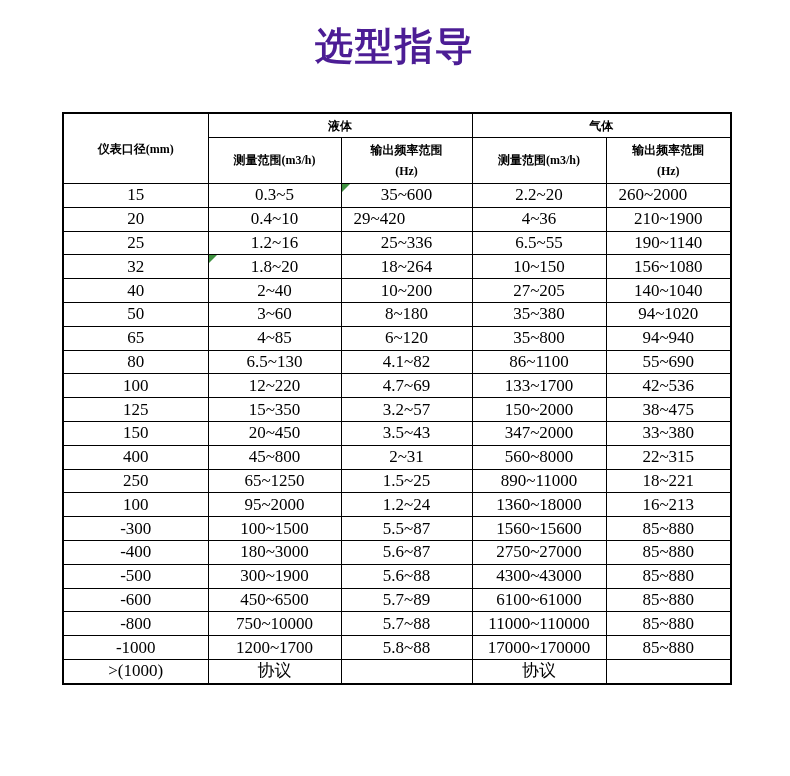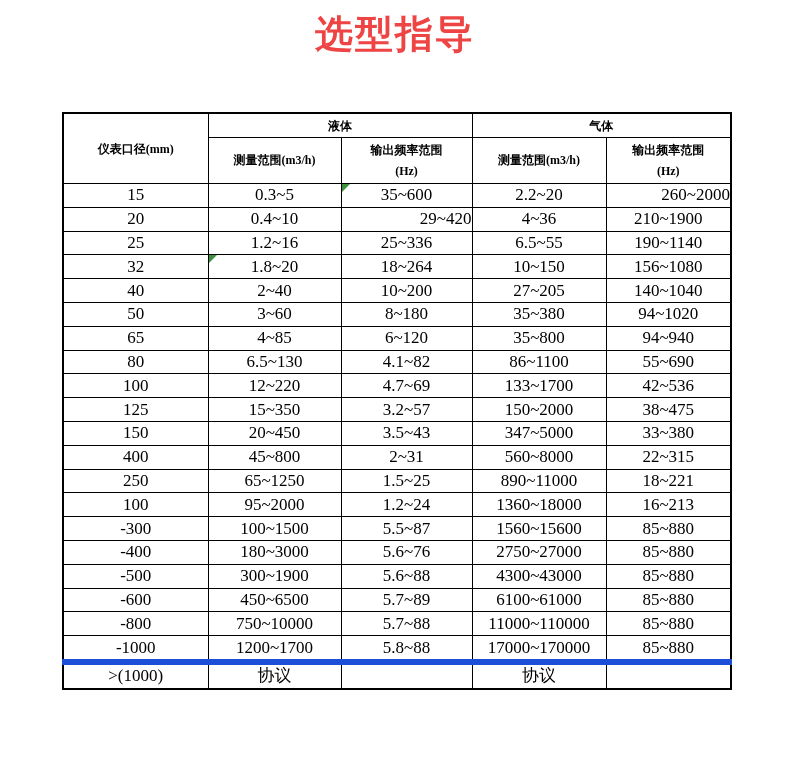--- a/index.html
+++ b/index.html
@@ -12,27 +12,27 @@
   }
   .page {
     position: relative;
     width: 790px;
     height: 776px;
     font-family: "Liberation Serif", serif;
     color: #000000;
   }
   .title {
     margin: 0;
-    padding-top: 11px;
+    padding-top: 23px;
     text-align: center;
     font-family: "Liberation Sans", sans-serif;
     font-weight: 700;
     font-size: 38px;
     line-height: 46px;
-    color: #ef4444;
+    color: #4c1d95;
     letter-spacing: 2px;
   }
   .sel-table {
     position: absolute;
     left: 62px;
     top: 112px;
     border-collapse: collapse;
     border: 2px solid #000000;
     table-layout: fixed;
     width: 670px;
@@ -48,22 +48,22 @@
     overflow: hidden;
     position: relative;
   }
   .sel-table thead th {
     font-weight: 700;
     font-size: 12px;
   }
   .hdr-top th { height: 23px; }
   .hdr-sub th { height: 45px; line-height: 21px; }
   .sel-table tbody td { height: 22.8px; }
-  .sel-table td.align-left { text-align: right; padding-left: 12px; }
-  .sel-table tr.last-row td { border-top: 6px solid #1d4ed8; }
+  .sel-table td.align-left { text-align: left; padding-left: 12px; }
+  .sel-table tr.last-row td { border-top: 1px solid #1d4ed8; }
   .mark {
     position: absolute;
     left: 0;
     top: 0;
     width: 0;
     height: 0;
     border-top: 8px solid #3f9140;
     border-right: 8px solid transparent;
     display: block;
   }
@@ -163,21 +163,21 @@
           <td>125</td>
           <td>15~350</td>
           <td>3.2~57</td>
           <td>150~2000</td>
           <td>38~475</td>
         </tr>
         <tr>
           <td>150</td>
           <td>20~450</td>
           <td>3.5~43</td>
-          <td>347~5000</td>
+          <td>347~2000</td>
           <td>33~380</td>
         </tr>
         <tr>
           <td>400</td>
           <td>45~800</td>
           <td>2~31</td>
           <td>560~8000</td>
           <td>22~315</td>
         </tr>
         <tr>
@@ -197,21 +197,21 @@
         <tr>
           <td>-300</td>
           <td>100~1500</td>
           <td>5.5~87</td>
           <td>1560~15600</td>
           <td>85~880</td>
         </tr>
         <tr>
           <td>-400</td>
           <td>180~3000</td>
-          <td>5.6~76</td>
+          <td>5.6~87</td>
           <td>2750~27000</td>
           <td>85~880</td>
         </tr>
         <tr>
           <td>-500</td>
           <td>300~1900</td>
           <td>5.6~88</td>
           <td>4300~43000</td>
           <td>85~880</td>
         </tr>

